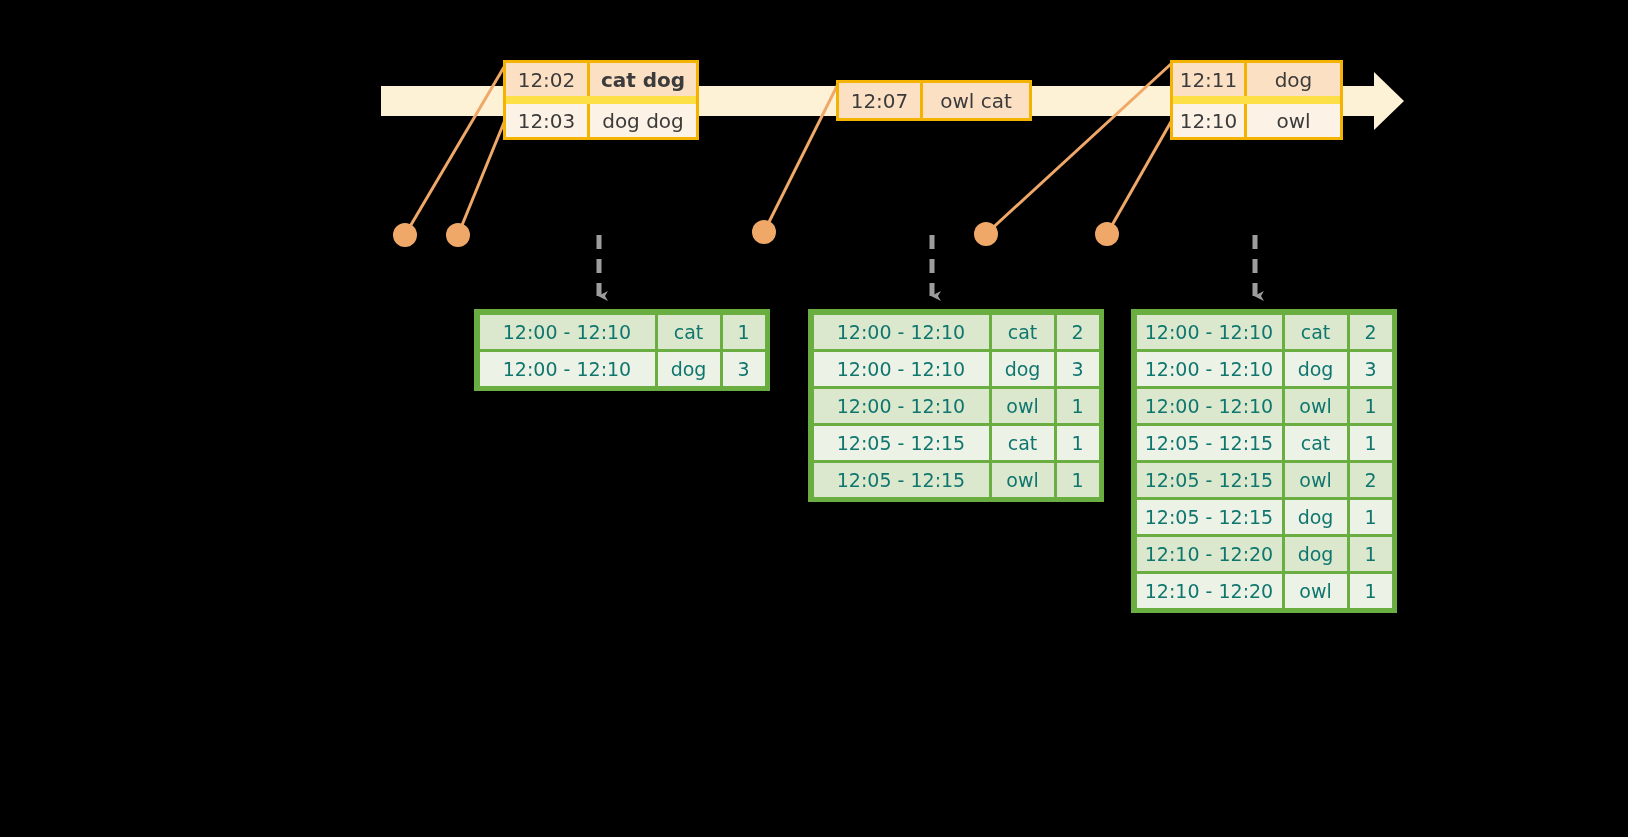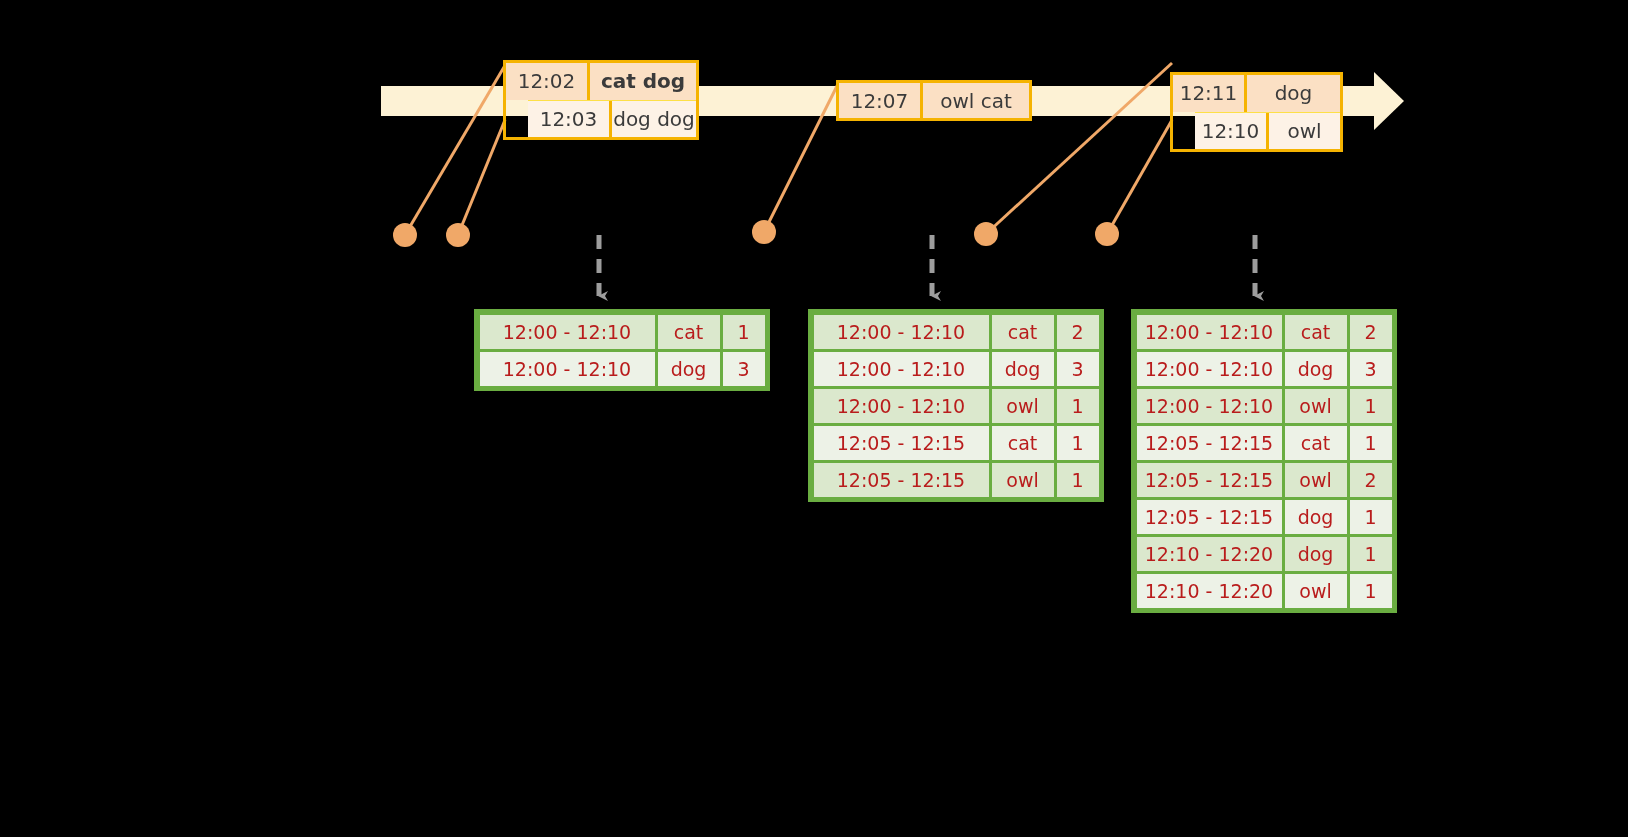--- a/index.html
+++ b/index.html
@@ -5,33 +5,33 @@
   html,body{margin:0;padding:0;background:#000;}
   body{width:1628px;height:837px;position:relative;overflow:hidden;
        font-family:"DejaVu Sans","Liberation Sans",sans-serif;}
   #stage{position:absolute;left:0;top:0;width:1628px;height:837px;padding-left:36px;}
   svg.layer{position:absolute;left:0;top:0;width:1628px;height:837px;overflow:visible;}
 
   
   .evt-box{position:absolute;border:3px solid #f5b301;box-sizing:border-box;
            display:flex;flex-direction:column;}
   .evt-row{display:flex;flex:1;}
-  .evt-row + .evt-row{border-top:1px solid #fde047;margin-left:22px;}
+  .evt-row + .evt-row{border-top:8px solid #fde047;}
   .evt-cell{display:flex;align-items:center;justify-content:center;
             font-size:20px;color:#3b3b3b;box-sizing:border-box;}
   .evt-time{border-right:3px solid #f5b301;}
   .evt-row.shade .evt-cell{background:#fbe0c4;}
   .evt-row.light .evt-cell{background:#fdf2e6;}
 
   
   .res-table{position:absolute;border:4px solid #6aad41;box-sizing:border-box;
              display:flex;flex-direction:column;background:#6aad41;}
   .res-row{display:flex;height:37px;}
   .res-cell{display:flex;align-items:center;justify-content:center;
-            font-size:19px;color:#b91c1c;box-sizing:border-box;
+            font-size:19px;color:#0f766e;box-sizing:border-box;
             margin:1.5px;}
   .res-row.a .res-cell{background:#dbe8cd;}
   .res-row.b .res-cell{background:#edf2e7;}
   .c-win{width:175px;}
   .c-key{width:62px;text-align:center;}
   .c-cnt{width:42px;}
   .third .c-win{width:145px;}
 </style>
 </head>
 <body>
@@ -84,21 +84,21 @@
     </div>
   </div>
 
   <div class="evt-box" style="left:836px;top:80px;width:196px;height:41px;">
     <div class="evt-row shade">
       <div class="evt-cell evt-time" style="width:84px;">12:07</div>
       <div class="evt-cell evt-words" style="flex:1;">owl cat</div>
     </div>
   </div>
 
-  <div class="evt-box" style="left:1170px;top:72px;width:173px;height:80px;">
+  <div class="evt-box" style="left:1170px;top:60px;width:173px;height:80px;">
     <div class="evt-row shade">
       <div class="evt-cell evt-time" style="width:74px;">12:11</div>
       <div class="evt-cell evt-words" style="flex:1;">dog</div>
     </div>
     <div class="evt-row light">
       <div class="evt-cell evt-time" style="width:74px;">12:10</div>
       <div class="evt-cell evt-words" style="flex:1;">owl</div>
     </div>
   </div>
 

